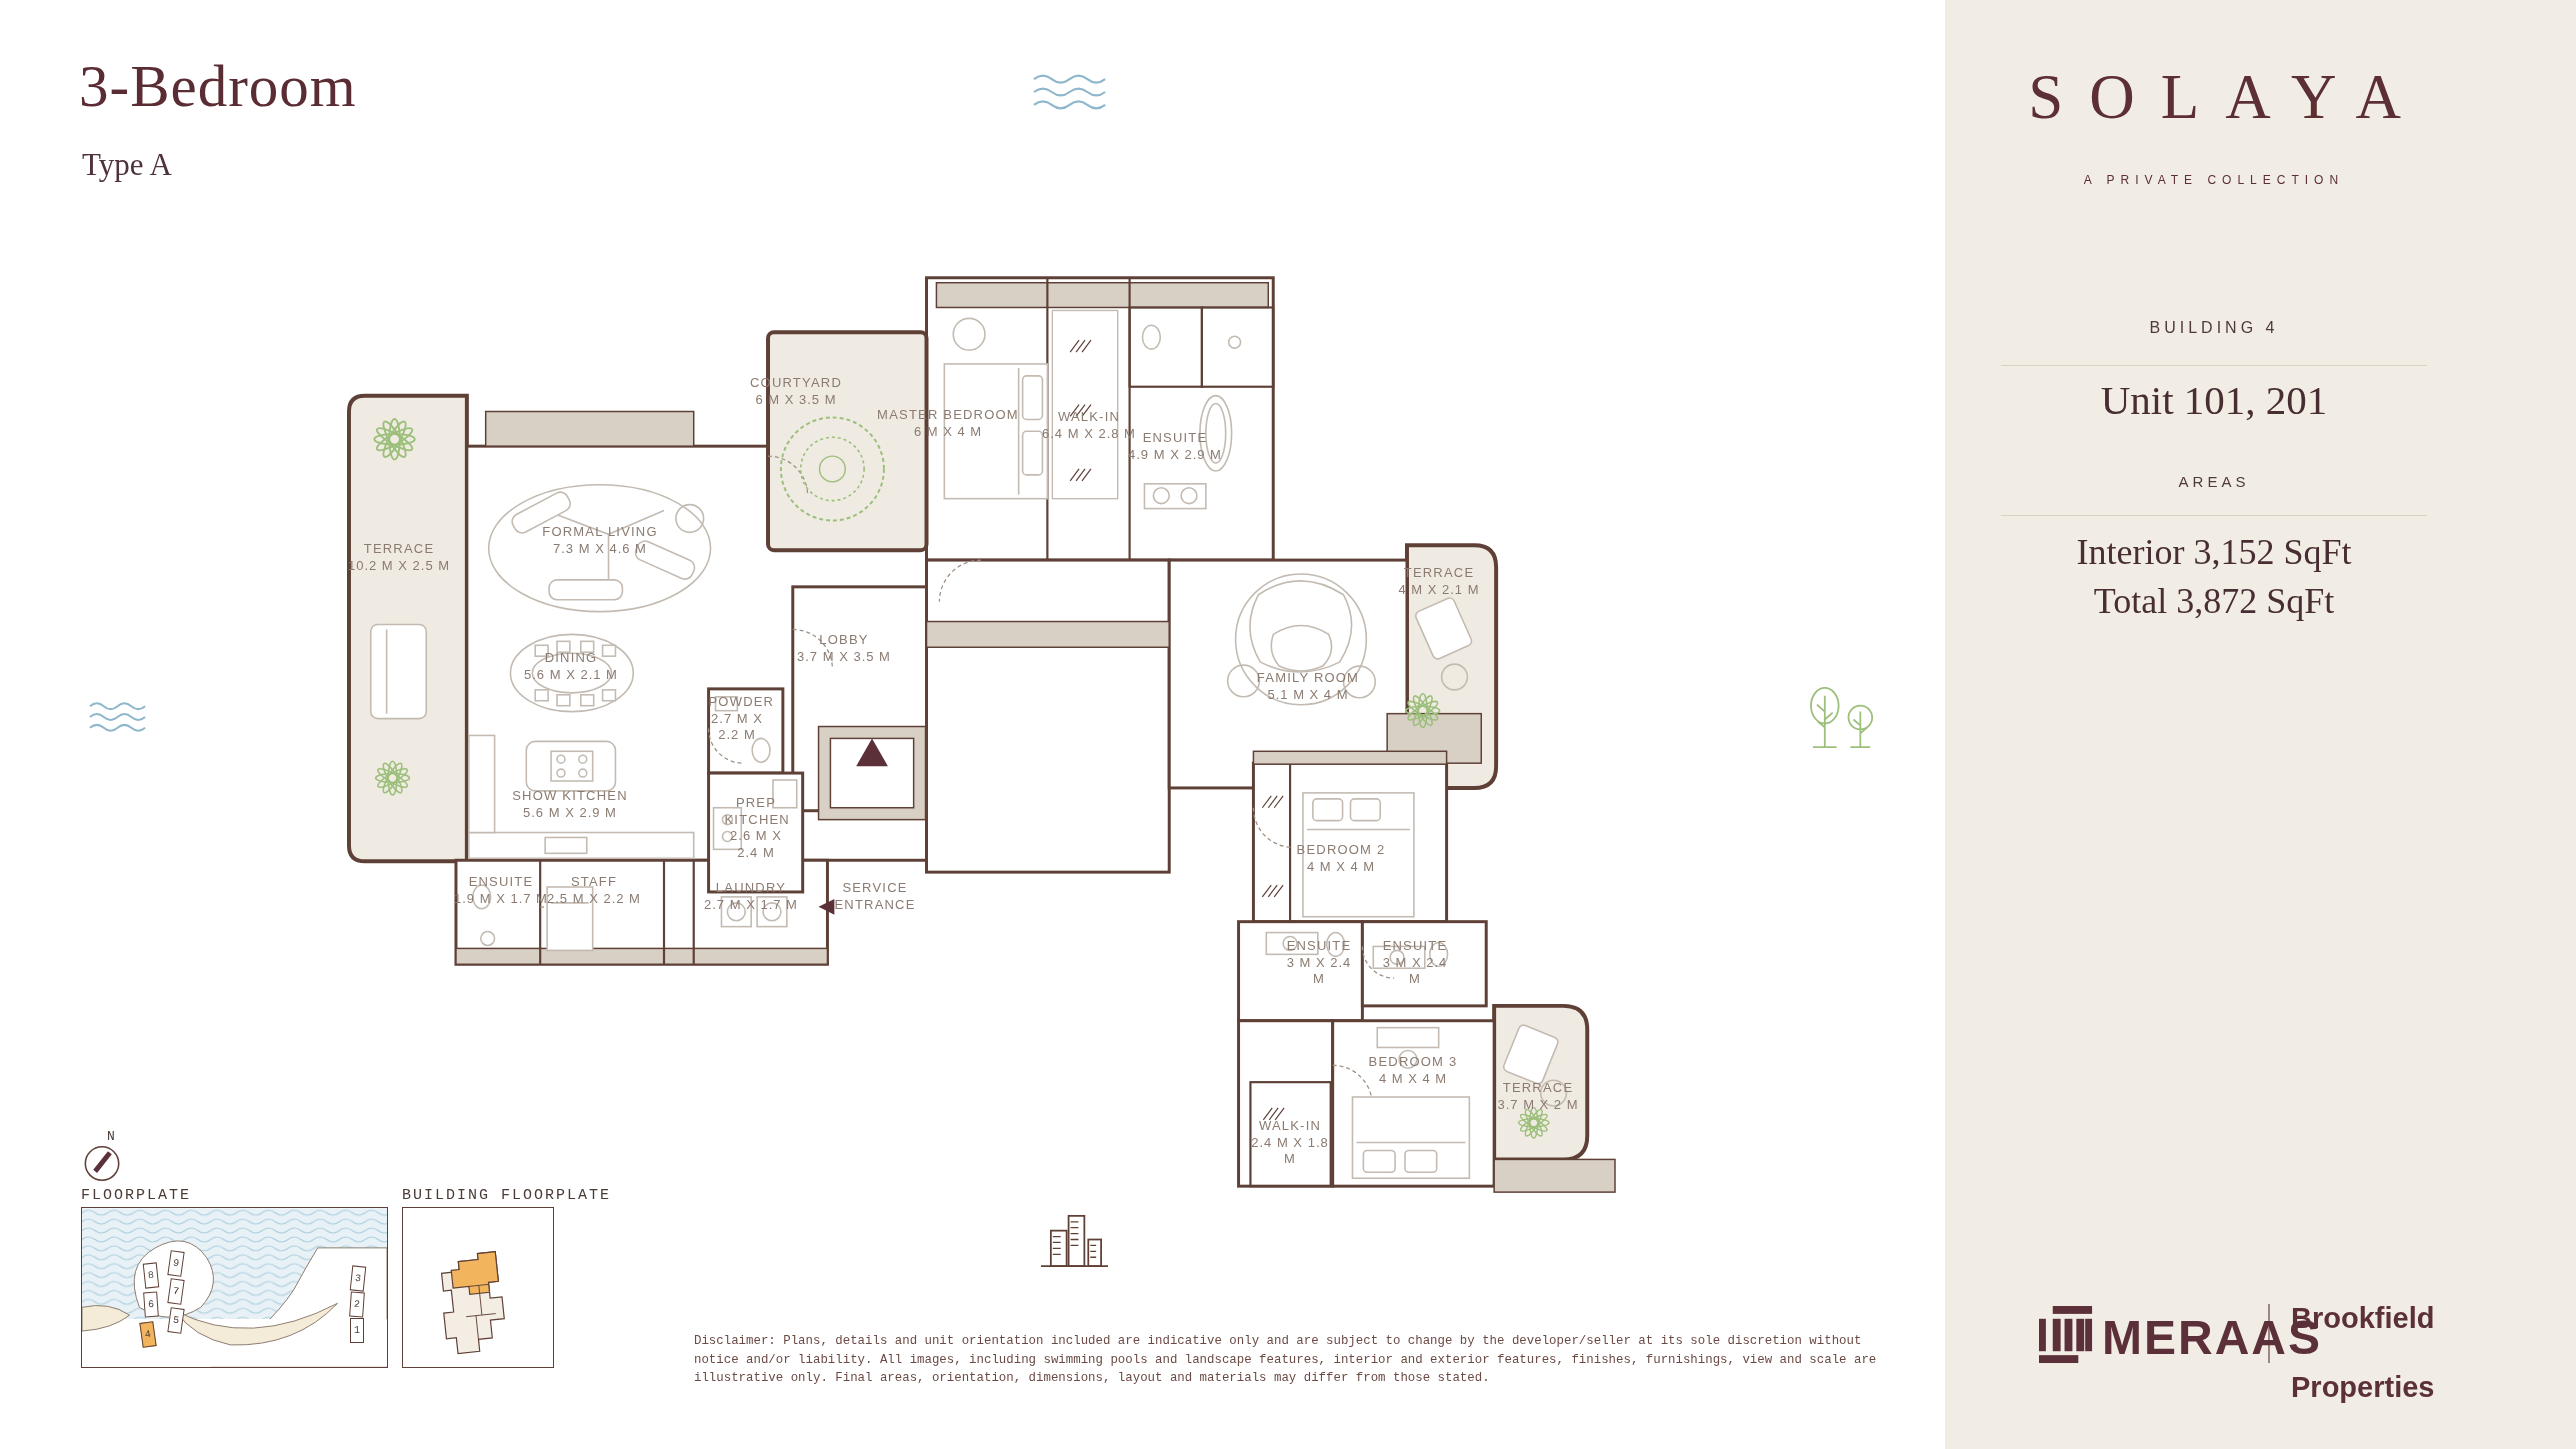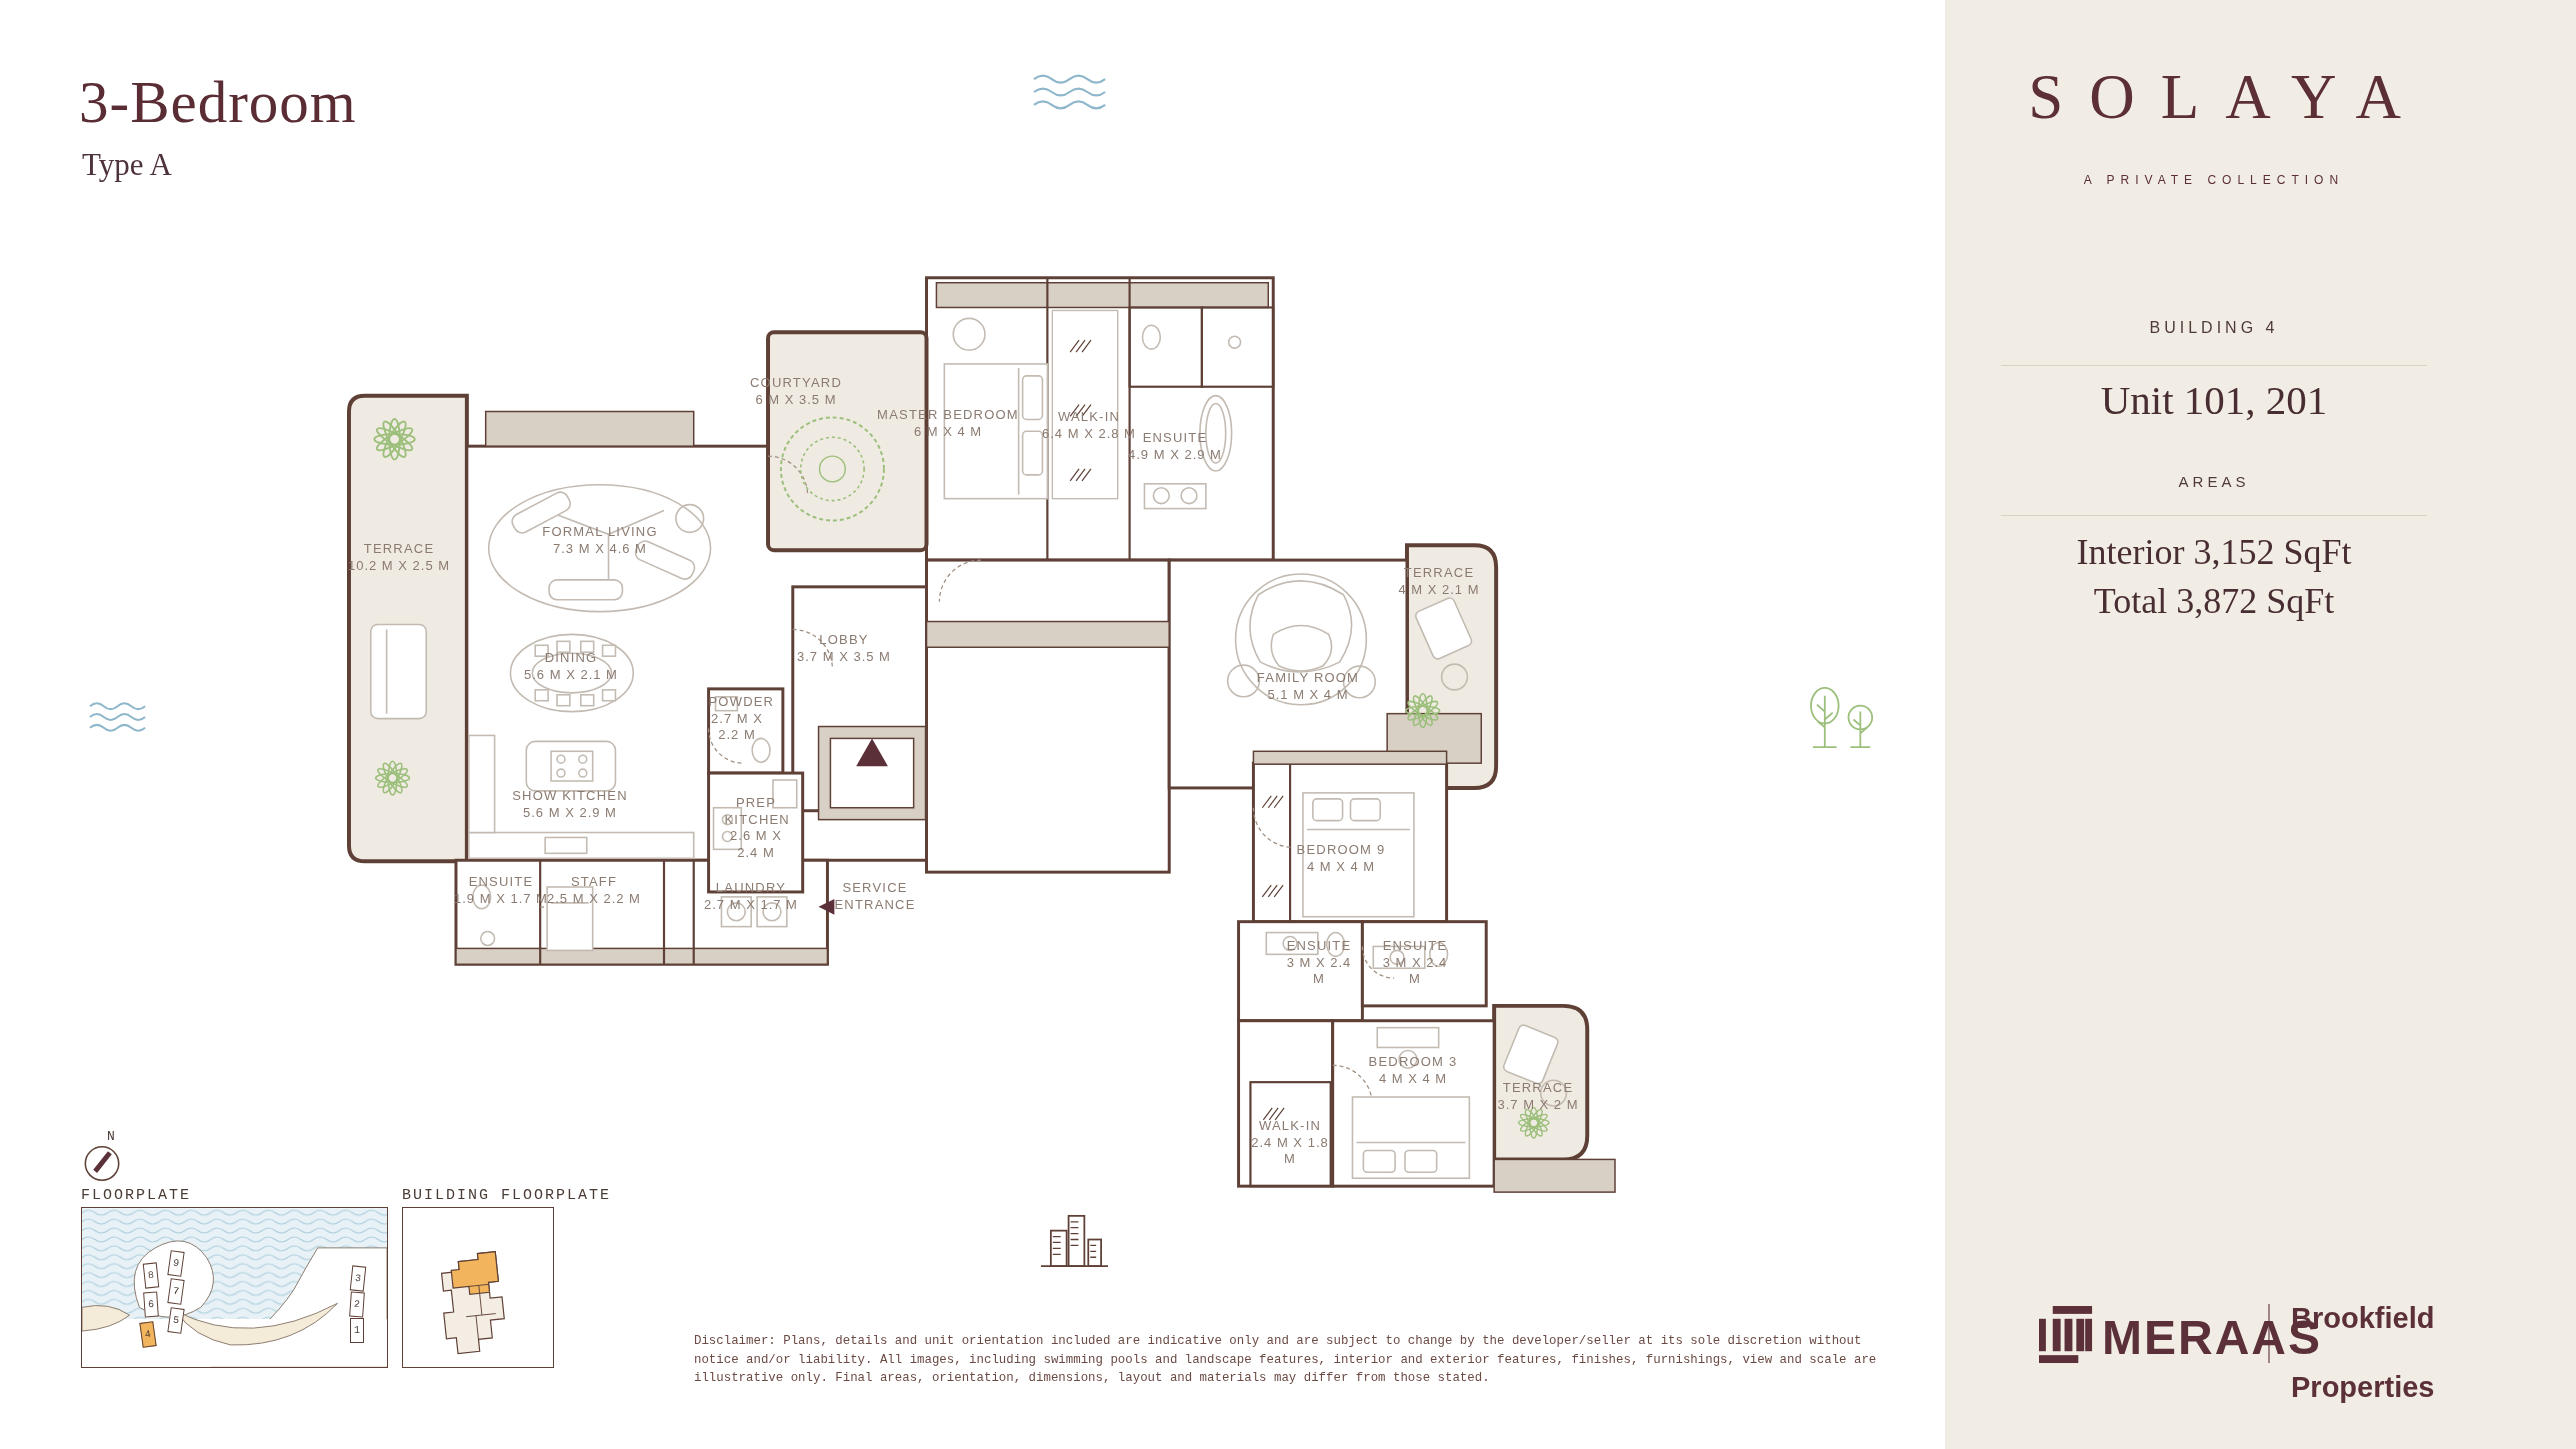--- a/index.html
+++ b/index.html
@@ -1,20 +1,20 @@
 <!DOCTYPE html>
 <html><head>
 <meta charset="utf-8">
 <style>
   html,body{margin:0;padding:0;}
   body{width:2576px;height:1449px;background:#ffffff;font-family:"Liberation Sans",sans-serif;}
   #page{position:relative;width:2576px;height:1449px;overflow:hidden;background:#ffffff;}
 
   
-  .title-main{position:absolute;left:79px;top:52px;font-family:"Liberation Serif",serif;font-size:59px;color:#5a2c33;letter-spacing:1px;margin-top:16px;}
+  .title-main{position:absolute;left:79px;top:52px;font-family:"Liberation Serif",serif;font-size:59px;color:#5a2c33;letter-spacing:1px;}
   .title-sub{position:absolute;left:82px;top:147px;font-family:"Liberation Serif",serif;font-size:31px;color:#4f333a;}
 
   
   #plan-wrap{position:absolute;left:337px;top:253px;width:1288px;height:951px;}
   #plan{position:absolute;left:0;top:0;}
   #plan-labels{position:absolute;left:0;top:0;width:1288px;height:951px;pointer-events:none;}
   .room-label{position:absolute;transform:translate(-50%,-50%);text-align:center;color:#8b7b71;font-size:13px;letter-spacing:1.2px;line-height:1.28;font-family:"Liberation Sans",sans-serif;}
   .room-label .dims{letter-spacing:1px;}
 
   
@@ -315,21 +315,21 @@
         </div>
         <div class="room-label" style="left: 971px; top: 434px; width: 129px;">
           <div>FAMILY ROOM</div>
           <div class="dims">5.1 M X 4 M</div>
         </div>
         <div class="room-label" style="left: 1102px; top: 329px; width: 91px;">
           <div>TERRACE</div>
           <div class="dims">4 M X 2.1 M</div>
         </div>
         <div class="room-label" style="left: 1004px; top: 606px; width: 109px;">
-          <div>BEDROOM 9</div>
+          <div>BEDROOM 2</div>
           <div class="dims">4 M X 4 M</div>
         </div>
         <div class="room-label" style="left: 982px; top: 710px; width: 81px;">
           <div>ENSUITE</div>
           <div class="dims">3 M X 2.4 M</div>
         </div>
         <div class="room-label" style="left: 1078px; top: 710px; width: 81px;">
           <div>ENSUITE</div>
           <div class="dims">3 M X 2.4 M</div>
         </div>

